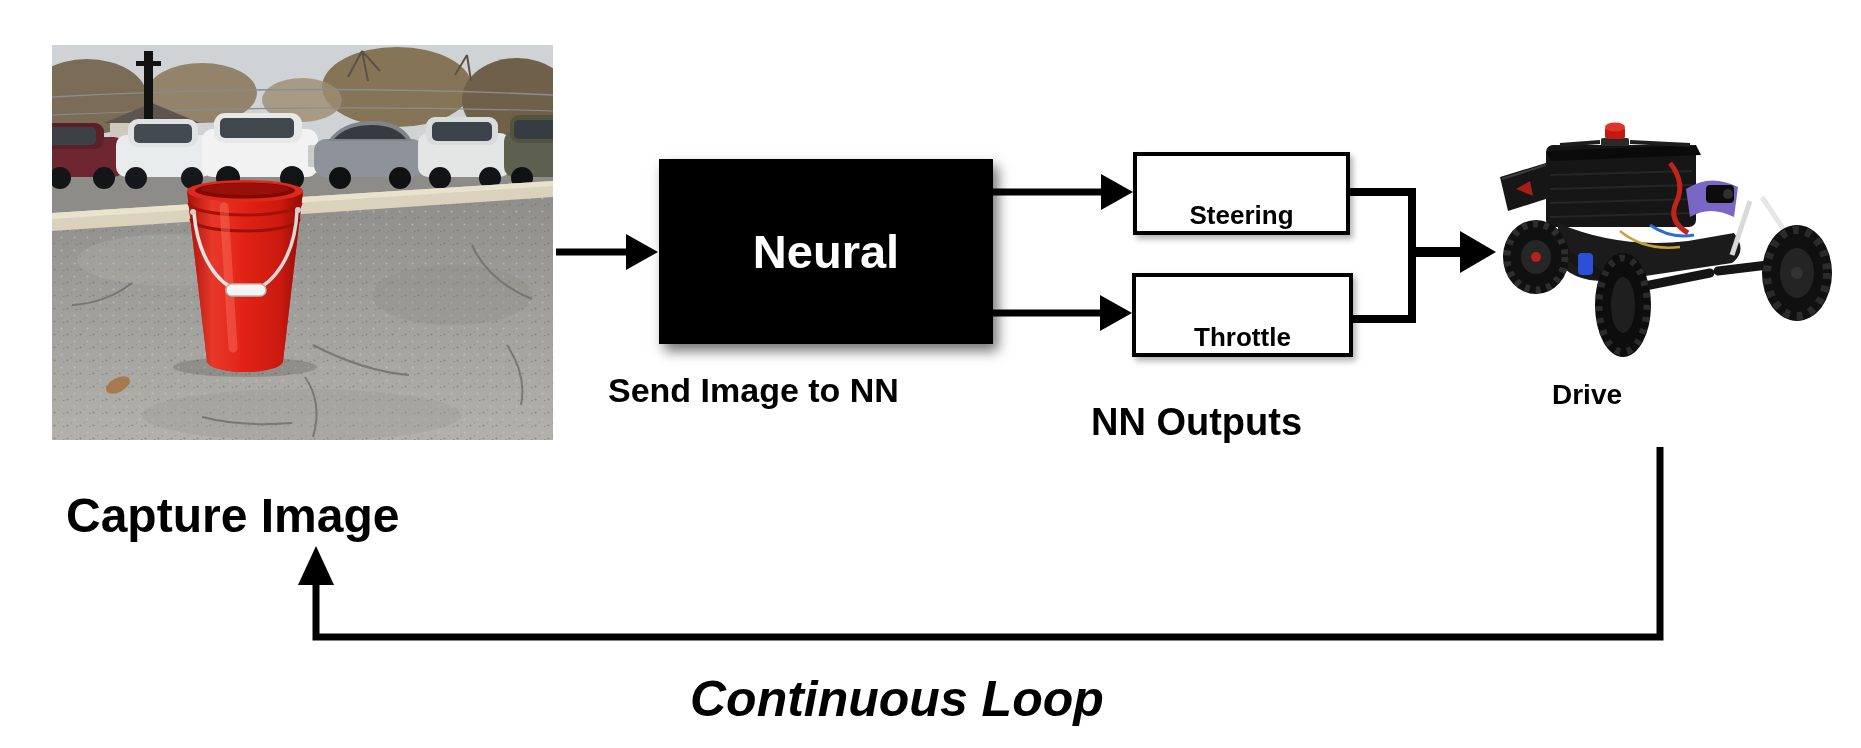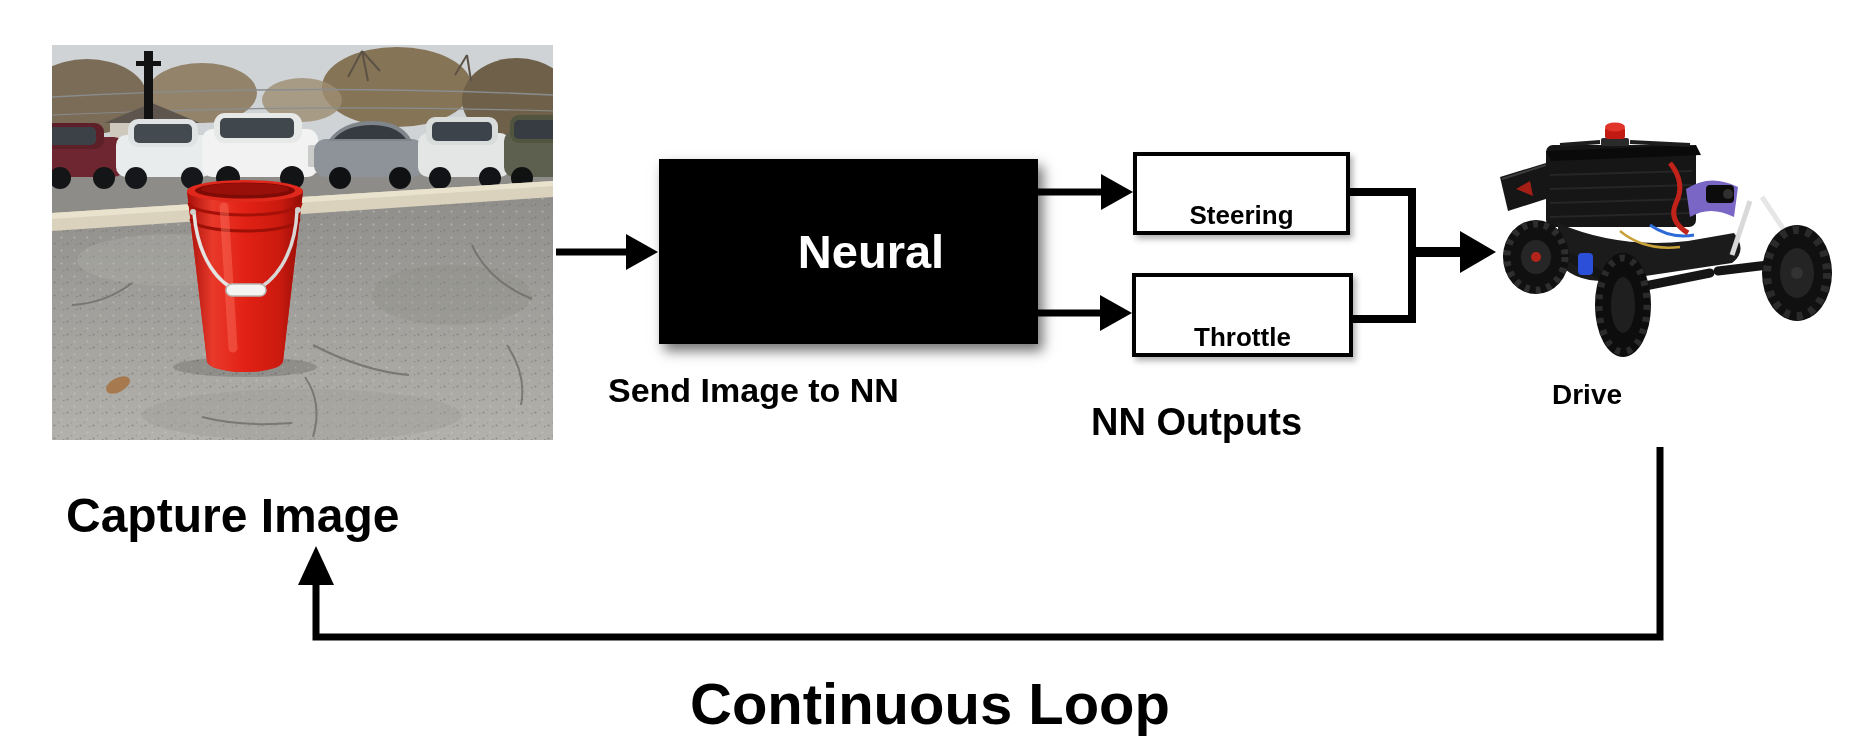--- a/index.html
+++ b/index.html
@@ -12,28 +12,27 @@
   .photo-car{left:1500px;top:105px;width:355px;height:265px;}
   .overlay{position:absolute;left:0;top:0;width:1861px;height:748px;pointer-events:none;}
   .label{
     position:absolute;font-weight:bold;color:var(--c-text,#000);
     text-align:left;line-height:1.1;white-space:nowrap;
   }
   .label-capture{left:66px;top:458px;width:500px;font-size:48px;margin-top:32px;}
   .label-send{left:608px;top:372px;width:345px;font-size:34px;}
   .label-outputs{left:1091px;top:366px;width:320px;font-size:38px;margin-top:36px;}
   .label-drive{left:1552px;top:380px;width:220px;font-size:28px;}
-  .label-loop{left:690px;top:672px;width:610px;font-size:58px;}
+  .label-loop{left:690px;top:672px;width:610px;font-size:50px;font-style:italic;}
   .nnbox{
     position:absolute;left:659px;top:159px;width:334px;height:185px;
     background:var(--c-nn_box_fill,#000);color:var(--c-nn_box_text,#fff);
     display:flex;flex-direction:column;align-items:center;justify-content:center;
     font-size:47px;line-height:1.4;font-weight:bold;text-align:center;
     box-shadow:5px 7px 12px rgba(0,0,0,0.55);
-    padding-left:45px;
   }
   .outbox{
     position:absolute;box-sizing:border-box;background:var(--c-output_box_fill,#fff);
     border:4px solid var(--c-output_box_border,#000);
     display:flex;align-items:flex-end;justify-content:center;
     font-size:26px;font-weight:bold;color:var(--c-text,#000);
     box-shadow:3px 4px 6px rgba(0,0,0,0.3);
   }
   .outbox-steering{left:1133px;top:152px;width:217px;height:83px;}
   .outbox-throttle{left:1132px;top:273px;width:221px;height:84px;}

